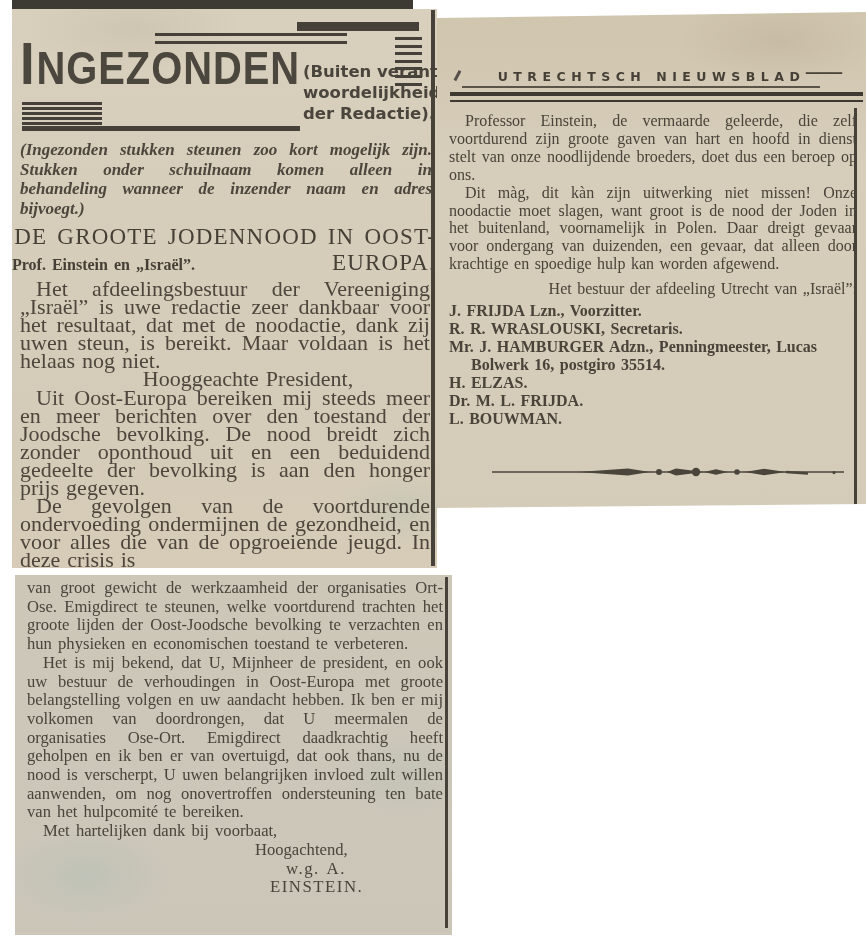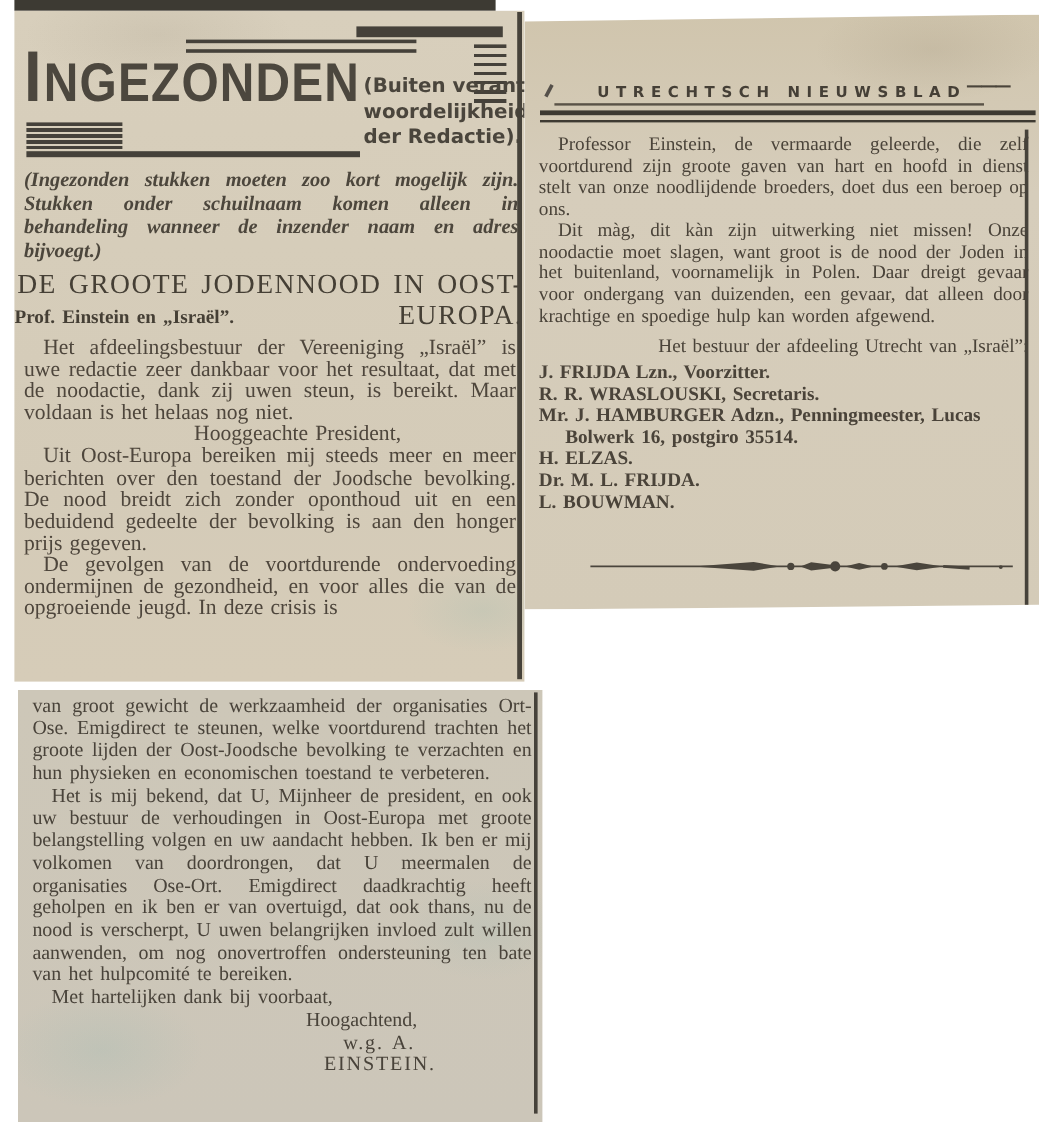--- a/index.html
+++ b/index.html
@@ -58,21 +58,21 @@
     position:absolute; left:0; top:215px; width:424px; text-align:right;
     font-weight:400; font-size:23px; letter-spacing:1.2px; word-spacing:3px;
     color:#453f35;
   }
   .subhead {
     position:absolute; left:0; top:247px; width:424px; text-align:left;
     font-weight:700; font-size:16px; word-spacing:2px; color:#453f35;
   }
   .body-lt {
     position:absolute; left:8px; top:271px; width:410px;
-    font-size:18px; line-height:18.1px; word-spacing:1.5px; text-align:justify;
+    font-size:22px; line-height:18.1px; word-spacing:1.5px; text-align:justify;
   }
   .body-lt p, .body-lb p, .body-r p { text-indent:16px; }
   .salutation { text-indent:46px !important; text-align:center; }
 
   
   .clip-lb {
     left:15px; top:575px; width:437px; height:360px;
     background:
       radial-gradient(120px 70px at 70px 300px, rgba(140,180,175,.20), rgba(140,180,175,0) 70%),
       radial-gradient(100px 60px at 390px 200px, rgba(140,180,175,.16), rgba(140,180,175,0) 70%),
@@ -136,21 +136,21 @@
     <div class="deco rule-long"></div>
 
     <div class="masthead-title">INGEZONDEN</div>
 
     <div class="disclaimer">
       <div>(Buiten verant-</div>
       <div>woordelijkheid</div>
       <div>der Redactie).</div>
     </div>
 
-    <div class="intro-note">(Ingezonden stukken moeten zoo kort mogelijk zijn. Stukken onder schuilnaam komen alleen in behandeling wanneer de inzender naam en adres bijvoegt.)</div>
+    <div class="intro-note">(Ingezonden stukken steunen zoo kort mogelijk zijn. Stukken onder schuilnaam komen alleen in behandeling wanneer de inzender naam en adres bijvoegt.)</div>
 
     <div class="headline">DE GROOTE JODENNOOD IN OOST-EUROPA.</div>
     <div class="subhead">Prof. Einstein en „Israël”.</div>
 
     <div class="body-lt">
       <p>Het afdeelingsbestuur der Vereeniging „Israël” is uwe redactie zeer dankbaar voor het resultaat, dat met de noodactie, dank zij uwen steun, is bereikt. Maar voldaan is het helaas nog niet.</p>
       <p class="salutation">Hooggeachte President,</p>
       <p>Uit Oost-Europa bereiken mij steeds meer en meer berichten over den toestand der Joodsche bevolking. De nood breidt zich zonder oponthoud uit en een beduidend gedeelte der bevolking is aan den honger prijs gegeven.</p>
       <p>De gevolgen van de voortdurende ondervoeding ondermijnen de gezondheid, en voor alles die van de opgroeiende jeugd. In deze crisis is</p>
     </div>

